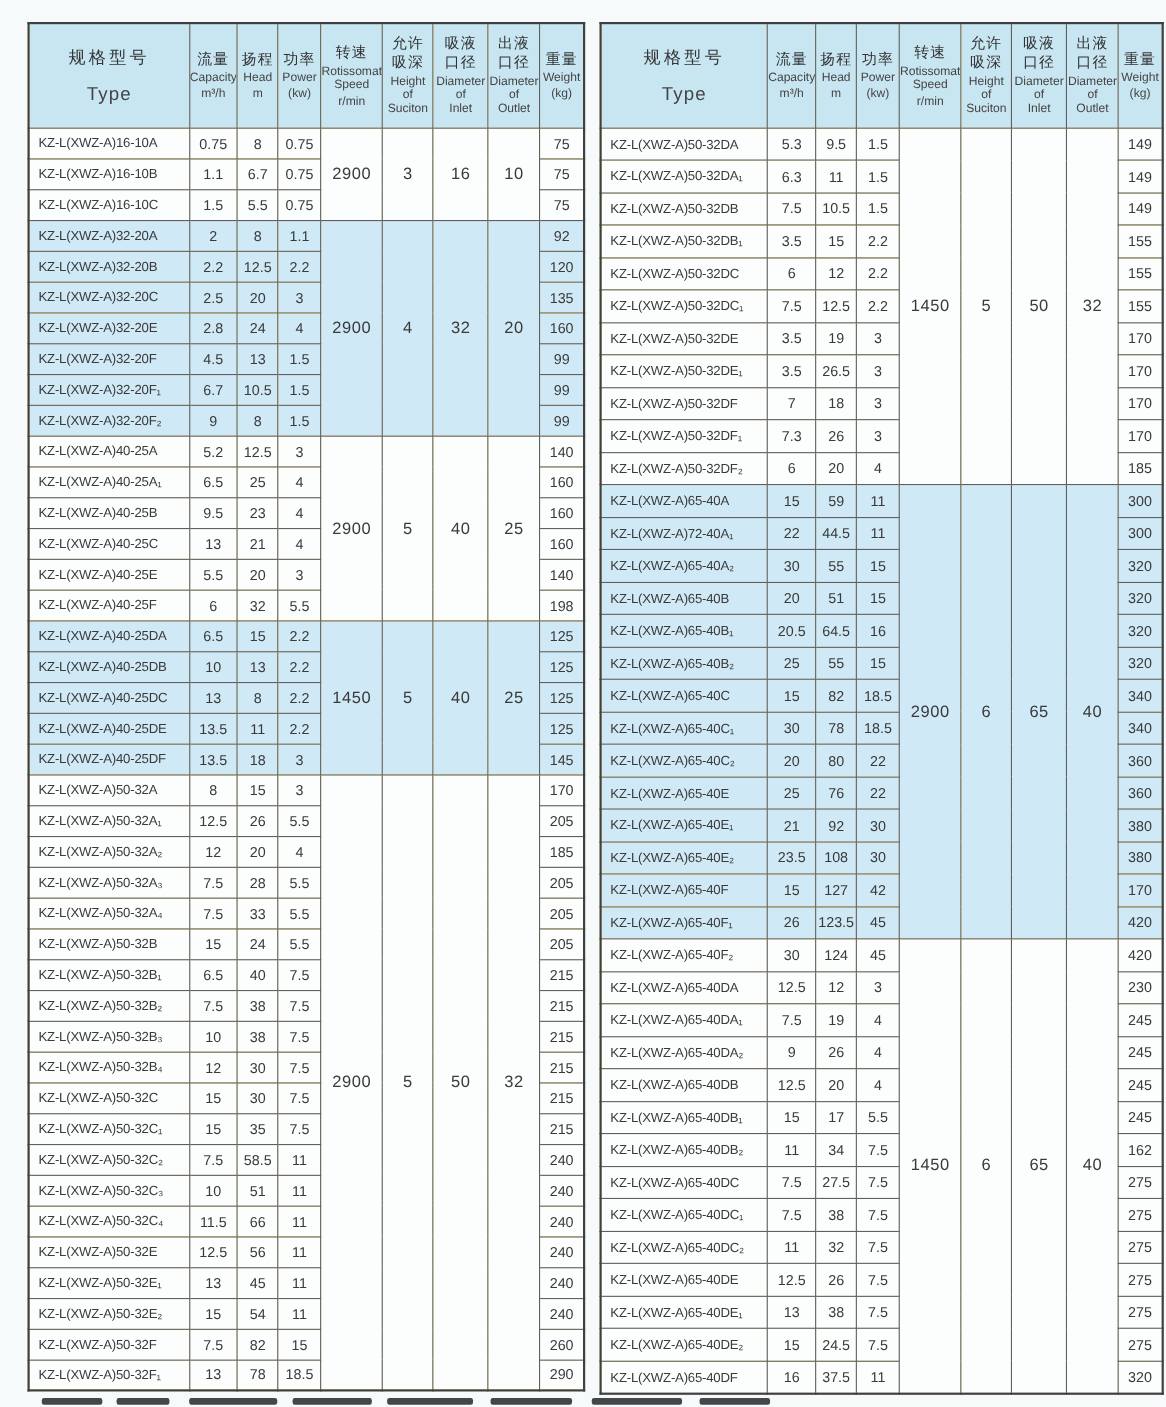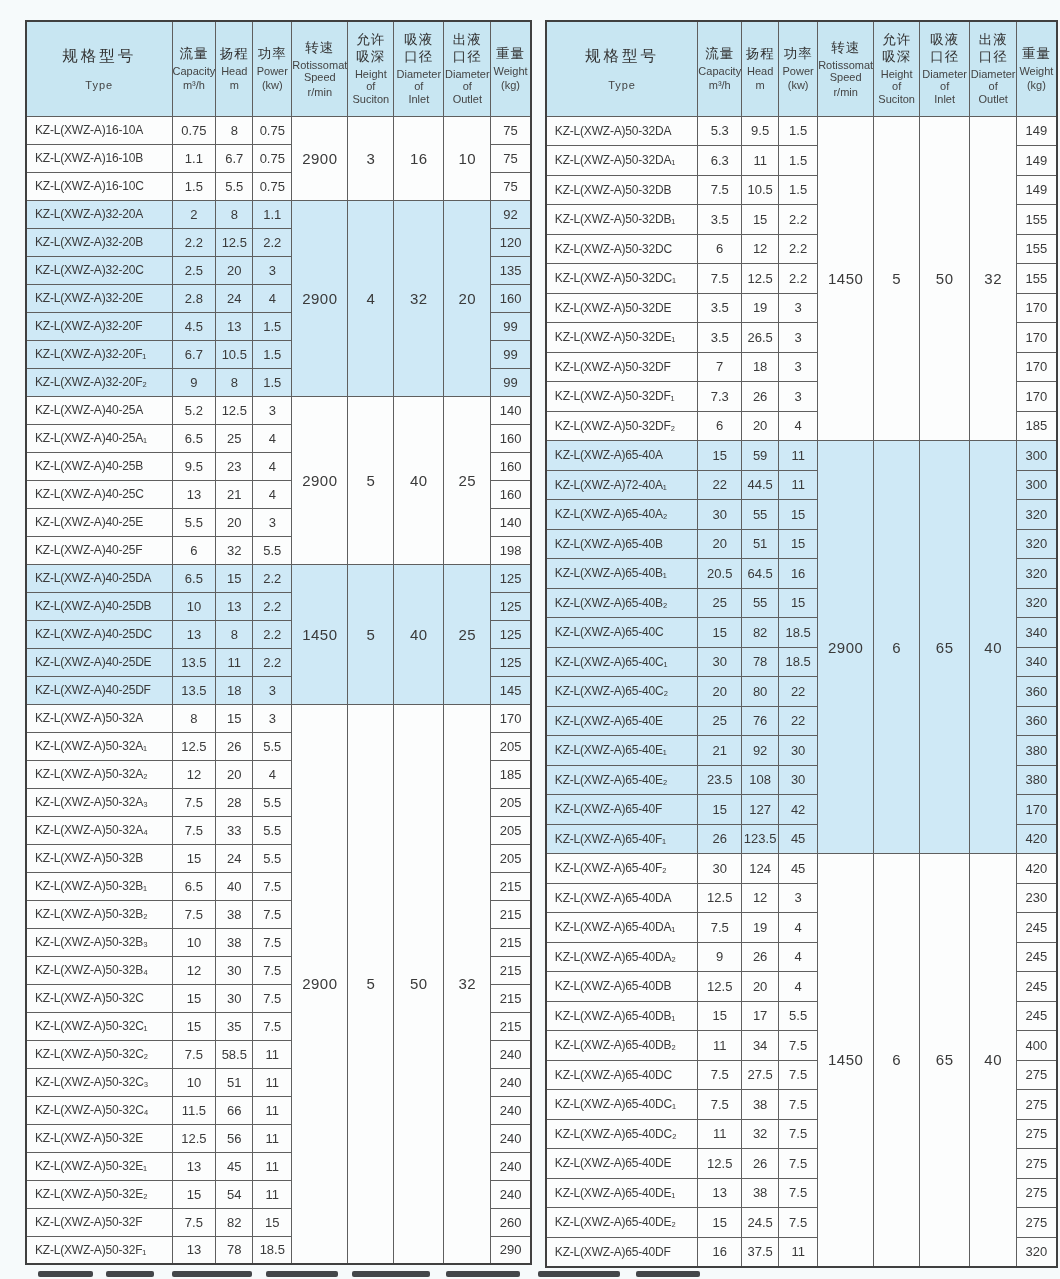--- a/index.html
+++ b/index.html
@@ -34,21 +34,21 @@
     vertical-align: middle;
     padding: 0;
     overflow: hidden;
   }
   thead tr { height: 95px; }
   thead th { background: #c8e6f2; font-weight: normal; }
   .h-zh { font-size: 13.5px; letter-spacing: 1px; white-space: pre-line; line-height: 1.25; color: #333; }
   .h-en { font-size: 11px; line-height: 1.12; white-space: pre-line; margin-top: 2px; color: #444; }
   .h-unit { font-size: 11px; margin-top: 2px; color: #444; }
   th.h-type .h-zh { font-size: 15.5px; letter-spacing: 3px; }
-  th.h-type .h-en { font-size: 11px; letter-spacing: 1px; margin-top: 14px; }
+  th.h-type .h-en { font-size: 17px; letter-spacing: 1px; margin-top: 14px; }
   tbody td { font-size: 13px; background: #fcfdfd; }
   td.td-type {
     text-align: left;
     padding-left: 8px;
     font-size: 12px;
     letter-spacing: -0.2px;
     white-space: nowrap;
   }
   td.td-merged { font-size: 15px; letter-spacing: 0.5px; }
   tr.shaded td { background: #cfe9f6; }
@@ -744,21 +744,21 @@
             <td>15</td>
             <td>17</td>
             <td>5.5</td>
             <td>245</td>
           </tr>
           <tr>
             <td class="td-type">KZ-L(XWZ-A)65-40DB₂</td>
             <td>11</td>
             <td>34</td>
             <td>7.5</td>
-            <td>400</td>
+            <td>162</td>
           </tr>
           <tr>
             <td class="td-type">KZ-L(XWZ-A)65-40DC</td>
             <td>7.5</td>
             <td>27.5</td>
             <td>7.5</td>
             <td>275</td>
           </tr>
           <tr>
             <td class="td-type">KZ-L(XWZ-A)65-40DC₁</td>

